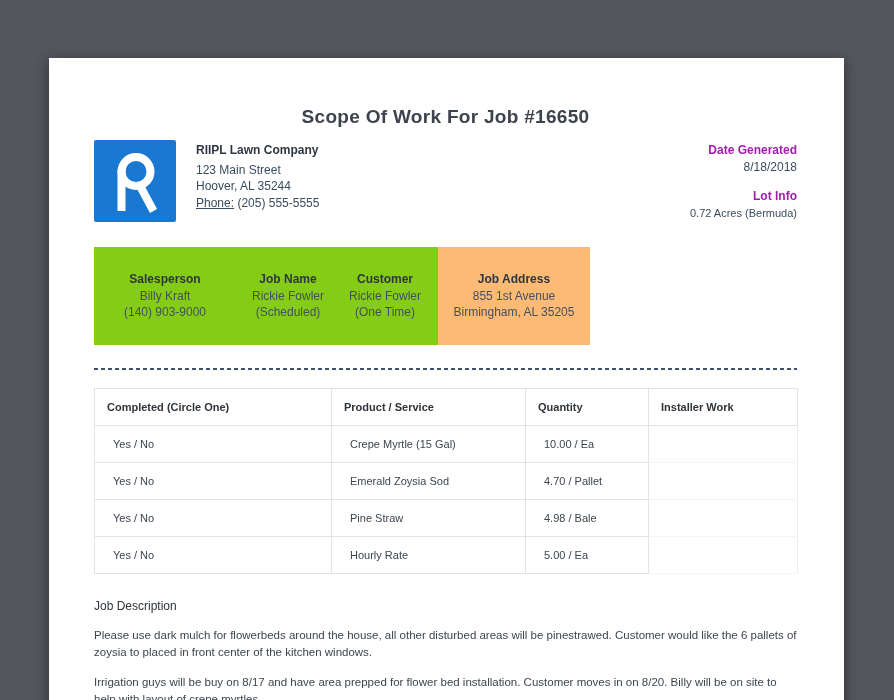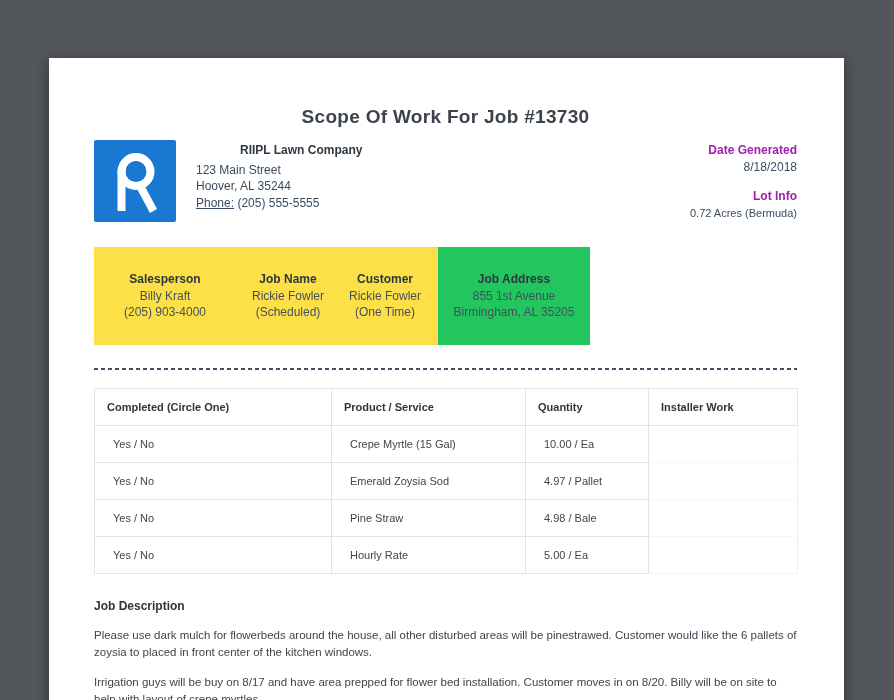--- a/index.html
+++ b/index.html
@@ -49,21 +49,20 @@
   .company-text {
     padding-top: 2px;
     font-size: 12px;
     line-height: 16.5px;
     color: #3a4c5f;
   }
   .company-name {
     font-weight: bold;
     color: #2e3842;
     margin-bottom: 3px;
-    margin-left: 44px;
   }
   .phone-label { text-decoration: underline; }
   .meta-block {
     text-align: right;
     font-size: 12px;
     line-height: 16.5px;
     color: #3a4c5f;
     padding-top: 2px;
   }
   .meta-label { font-weight: bold; color: #a21caf; }
@@ -71,32 +70,32 @@
   .lot-value { font-size: 11px; }
 
   .job-info-box {
     margin-top: 25px;
     width: 496px;
     height: 98px;
     display: flex;
   }
   .info-plain {
     width: 362px;
-    background: #fde047;
+    background: #84cc16;
     display: flex;
     padding-top: 24px;
     box-sizing: border-box;
   }
   .info-col { text-align: center; font-size: 12px; line-height: 16.5px; }
   .info-col.c1 { width: 142px; }
   .info-col.c2 { width: 104px; }
   .info-col.c3 { width: 90px; }
   .info-highlight {
     width: 160px;
-    background: #22c55e;
+    background: #fdba74;
     text-align: center;
     font-size: 12px;
     line-height: 16.5px;
     padding-top: 24px;
     box-sizing: border-box;
   }
   .info-label { font-weight: bold; color: #2e3640; }
   .info-val { color: #44505e; }
 
   .dashed-divider {
@@ -128,39 +127,39 @@
     border-right-color: #ededed;
   }
   .col-completed { width: 237px; }
   .col-product   { width: 194px; }
   .col-quantity  { width: 123px; }
   .col-note      { width: 149px; }
 
   .job-desc-heading {
     margin-top: 24px;
     font-size: 12px;
-    font-weight: bold;
+    font-weight: normal;
     color: #2f353b;
     line-height: 16px;
   }
   .job-desc-para {
     margin-top: 13px;
     width: 703px;
     font-size: 11.5px;
     line-height: 17px;
     color: #3e454e;
   }
 </style>
 </head>
 <body>
 
 <div class="page">
   <div class="content">
 
-    <div class="doc-title">Scope Of Work For Job #13730</div>
+    <div class="doc-title">Scope Of Work For Job #16650</div>
 
     <div class="header-row">
       <div class="company-block">
         <div class="logo">
           <svg viewBox="0 0 82 82" width="82" height="82">
             <circle cx="42" cy="31.5" r="14.5" fill="none" stroke="#ffffff" stroke-width="8"></circle>
             <line x1="27.5" y1="30" x2="27.5" y2="71" stroke="#ffffff" stroke-width="8" stroke-linecap="butt"></line>
             <line x1="45" y1="44" x2="59.5" y2="71" stroke="#ffffff" stroke-width="8" stroke-linecap="butt"></line>
           </svg>
         </div>
@@ -178,21 +177,21 @@
         <div class="meta-label">Lot Info</div>
         <div class="lot-value">0.72 Acres (Bermuda)</div>
       </div>
     </div>
 
     <div class="job-info-box">
       <div class="info-plain">
         <div class="info-col c1">
           <div class="info-label">Salesperson</div>
           <div class="info-val">Billy Kraft</div>
-          <div class="info-val">(205) 903-4000</div>
+          <div class="info-val">(140) 903-9000</div>
         </div>
         <div class="info-col c2">
           <div class="info-label">Job Name</div>
           <div class="info-val">Rickie Fowler</div>
           <div class="info-val">(Scheduled)</div>
         </div>
         <div class="info-col c3">
           <div class="info-label">Customer</div>
           <div class="info-val">Rickie Fowler</div>
           <div class="info-val">(One Time)</div>
@@ -225,21 +224,21 @@
       <tbody>
         <tr>
           <td>Yes / No</td>
           <td>Crepe Myrtle (15 Gal)</td>
           <td>10.00 / Ea</td>
           <td class="note-cell"></td>
         </tr>
         <tr>
           <td>Yes / No</td>
           <td>Emerald Zoysia Sod</td>
-          <td>4.97 / Pallet</td>
+          <td>4.70 / Pallet</td>
           <td class="note-cell"></td>
         </tr>
         <tr>
           <td>Yes / No</td>
           <td>Pine Straw</td>
           <td>4.98 / Bale</td>
           <td class="note-cell"></td>
         </tr>
         <tr>
           <td>Yes / No</td>

